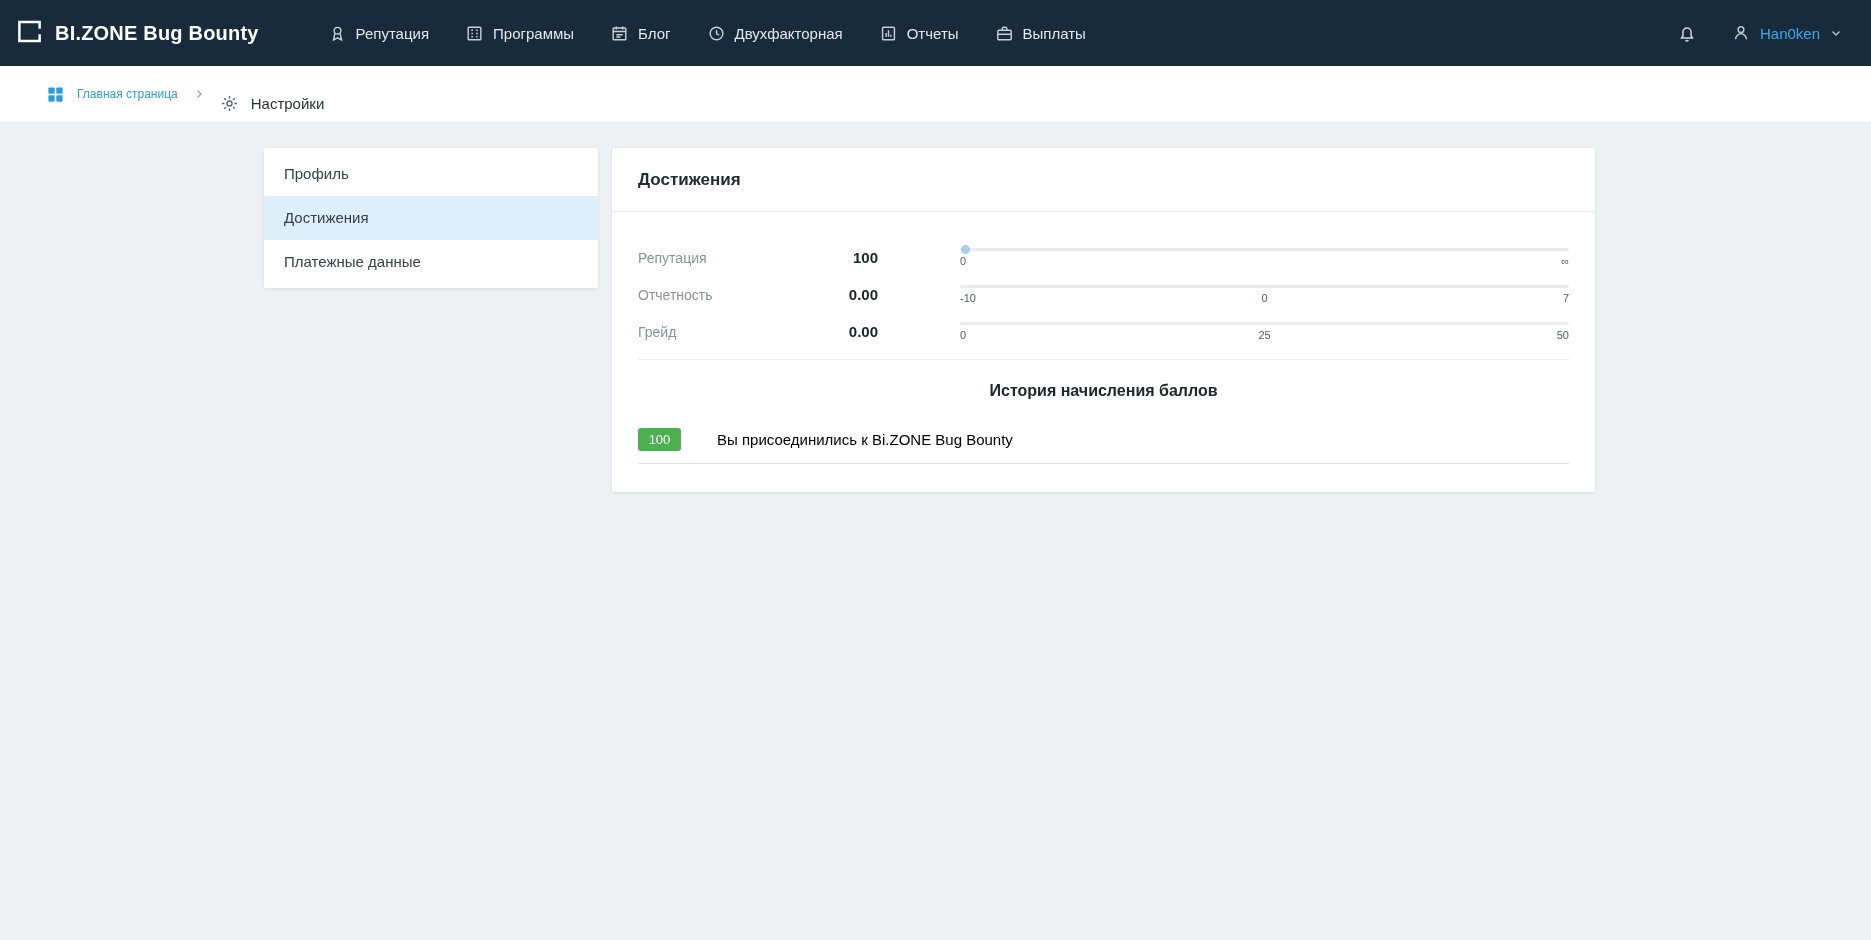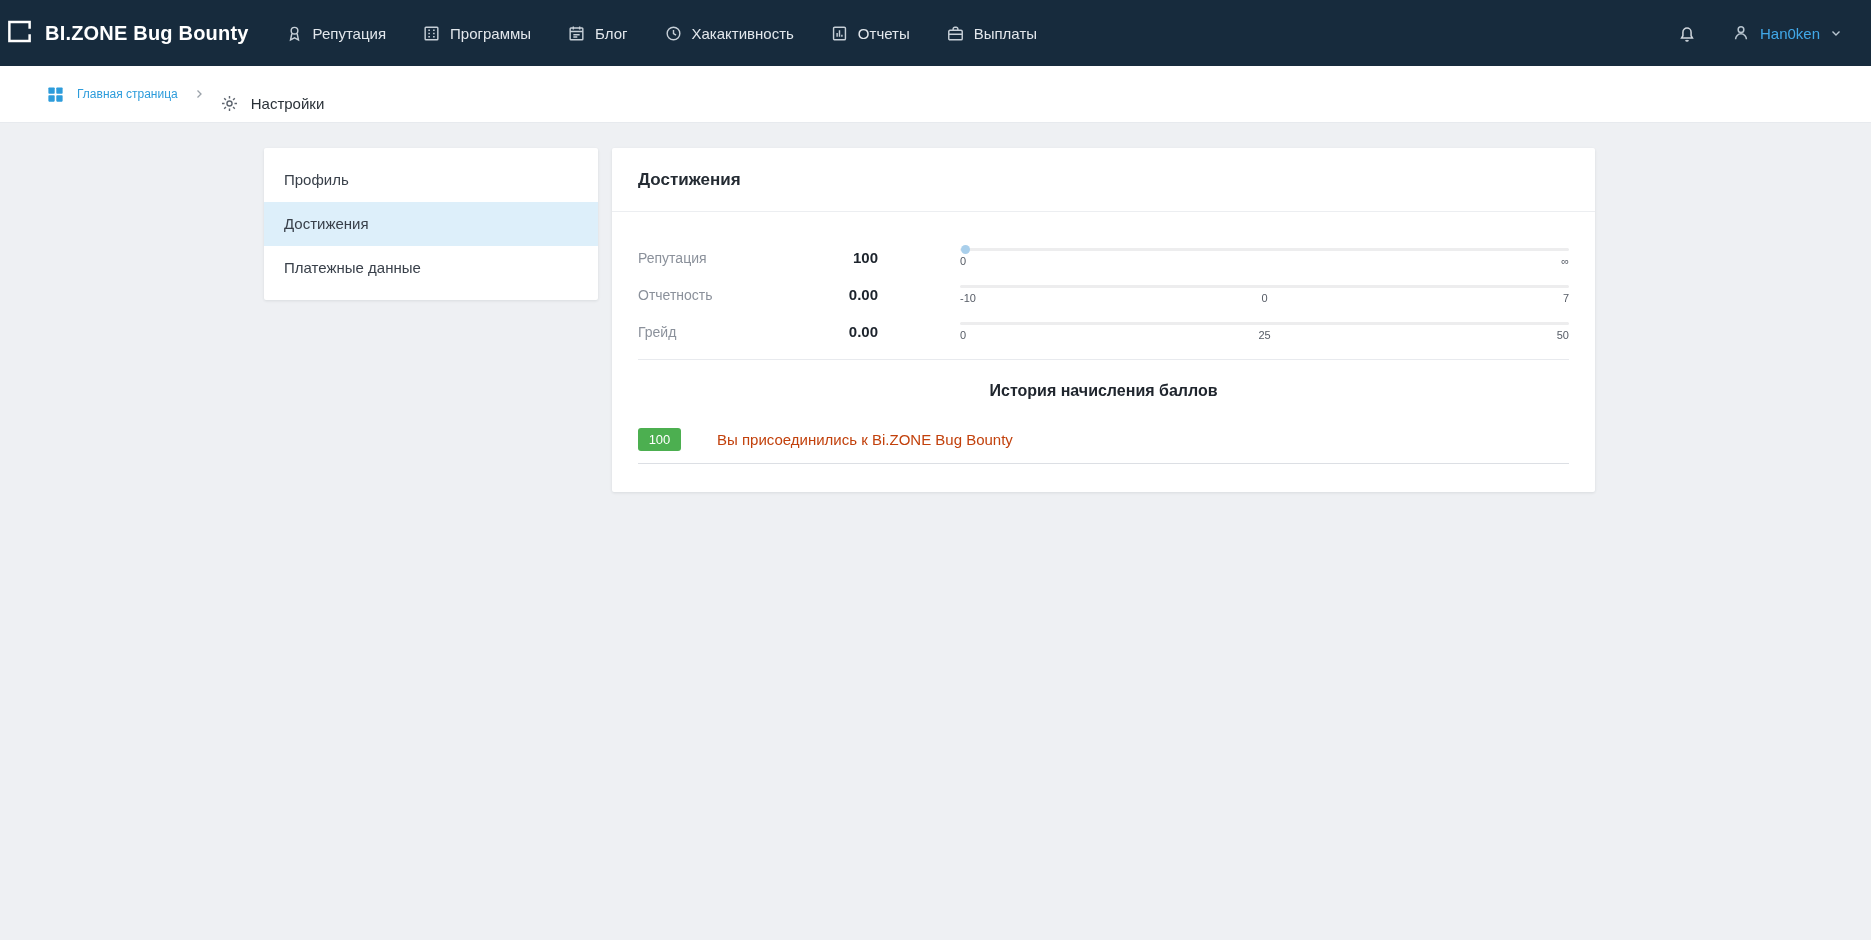--- a/index.html
+++ b/index.html
@@ -9,22 +9,23 @@
     background: #eef0f3;
     overflow: hidden;
   }
 
   
   .topbar {
     height: 66px;
     background: var(--topbar_bg, #172b3d);
     display: flex;
     align-items: center;
-    padding: 0 28px 0 6px;
+    padding: 0 28px 0 16px;
     color: #dfe5ea;
+    gap: 33px;
   }
   .brand { display: flex; align-items: center; gap: 12px; cursor: pointer; }
   .brand-name { font-size: 20px; font-weight: 700; color: #ffffff; letter-spacing: .2px; white-space: nowrap; }
   .nav { display: flex; align-items: center; gap: 36px; margin-left: 36px; }
   .nav-item { display: flex; align-items: center; gap: 9px; font-size: 15px; color: #e2e7ec; cursor: pointer; white-space: nowrap; }
   .nav-item svg { color: #c7d0d8; display: block; }
   .topbar-right { margin-left: auto; display: flex; align-items: flex-end; gap: 34px; }
   .bell { cursor: pointer; color: #cfd6dd; display: flex; }
   .user { display: flex; align-items: center; gap: 9px; cursor: pointer; }
   .user svg { color: #b9c6d1; display: block; }
@@ -44,21 +45,21 @@
   .crumb-link { display: flex; align-items: center; gap: 12px; color: var(--accent_blue, #2d9cdb); font-size: 12px; text-decoration: none; cursor: pointer; }
   .crumb-link .grid-ic { color: var(--accent_blue, #2d9cdb); display: flex; }
   .crumb-sep { color: #9aa1a9; display: flex; }
   .crumb-current { display: flex; align-items: center; gap: 12px; color: #2a3138; font-size: 15px; margin-top: 19px; }
   .crumb-current svg { color: #5f6670; display: block; }
 
   
   .content { display: flex; align-items: flex-start; gap: 14px; padding: 25px 0 0 264px; }
   .card { background: #ffffff; border-radius: 2px; box-shadow: 0 1px 3px rgba(28,40,51,.10); }
 
-  .sidebar { width: 334px; padding: 10px 0; }
+  .sidebar { width: 334px; padding: 4px 0; }
   .side-item { padding: 12px 20px; font-size: 15px; color: #39404a; cursor: pointer; line-height: 20px; }
   .side-item.active { background: var(--active_item_bg, #ddeffa); }
 
   .main-card { width: 983px; }
   .card-header { padding: 22px 26px 21px; border-bottom: 1px solid #eceef1; }
   .card-title { font-size: 17px; font-weight: 700; color: #242b33; }
 
   .metrics { padding: 36px 26px 0; }
   .metric-row { display: flex; align-items: center; margin-bottom: 18px; }
   .metric-label { width: 160px; font-size: 14px; color: #8b919b; }
@@ -72,21 +73,21 @@
   .divider { border-top: 1px solid #e8eaee; margin: 6px 26px 0; }
 
   .history { padding: 22px 26px 28px; }
   .history-title { font-size: 16px; font-weight: 700; color: #20262e; text-align: center; }
   .history-item { display: flex; align-items: center; margin-top: 28px; padding-bottom: 12px; border-bottom: 1px solid #dcdfe4; }
   .points-badge {
     min-width: 43px; padding: 4px 6px; border-radius: 3px;
     background: var(--badge_green, #4caf50); color: #ffffff;
     font-size: 13px; text-align: center;
   }
-  .history-text { margin-left: 36px; font-size: 15px; color: #c2410c; }
+  .history-text { margin-left: 36px; font-size: 15px; color: #000000; }
 </style>
 </head>
 <body>
 
 <header class="topbar">
   <div class="brand">
     <span>
       <svg width="27" height="27" viewBox="0 0 24 24" fill="none" stroke="#ffffff" stroke-width="2.2">
           <path d="M21 9.5V3.5H3v17h18v-6"></path>
         </svg>
@@ -122,21 +123,21 @@
       </span>
       <span>Блог</span>
     </div>
     <div class="nav-item">
       <span>
         <svg width="19" height="19" viewBox="0 0 24 24" fill="none" stroke="currentColor" stroke-width="1.8">
             <circle cx="12" cy="12" r="8"></circle>
             <path d="M12 7.5V12l3.2 2"></path>
           </svg>
       </span>
-      <span>Хакактивность</span>
+      <span>Двухфакторная</span>
     </div>
     <div class="nav-item">
       <span>
         <svg width="19" height="19" viewBox="0 0 24 24" fill="none" stroke="currentColor" stroke-width="1.8">
             <rect x="4.5" y="4" width="15" height="16" rx="1.5"></rect>
             <path d="M9 16v-4.5M12 16V8M15 16v-2.5"></path>
           </svg>
       </span>
       <span>Отчеты</span>
     </div>

